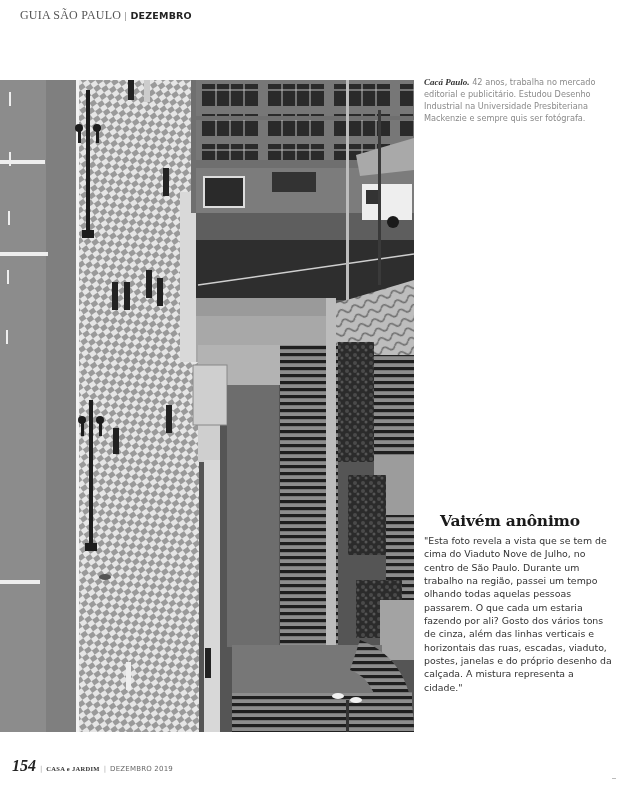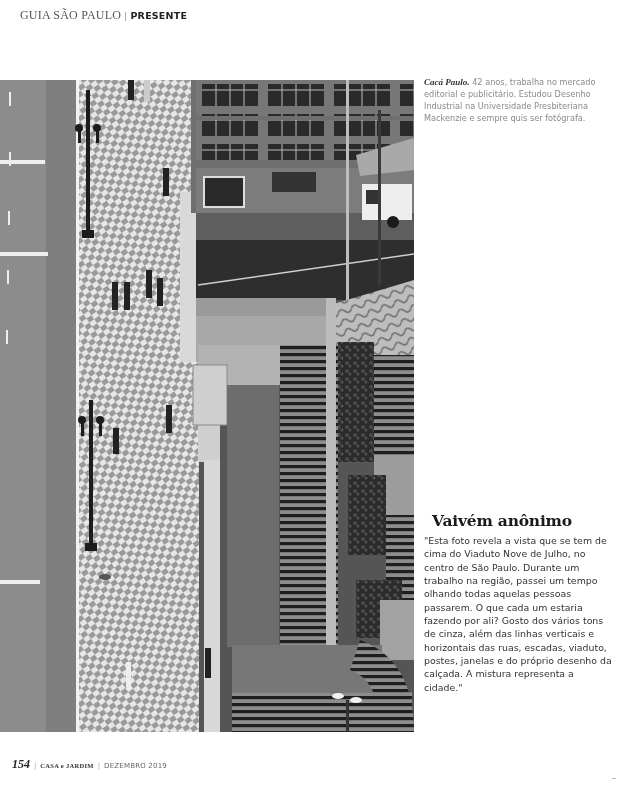--- a/index.html
+++ b/index.html
@@ -9,35 +9,35 @@
   .header .sep{color:#999;margin:0 3px;}
   .header .topic{font-family:"DejaVu Sans",sans-serif;font-weight:bold;font-size:9.5px;color:#222;}
 
   .photo{position:absolute;left:0;top:80px;width:414px;height:652px;background:#555;overflow:hidden;}
   .photo svg{display:block;}
 
   .credit{position:absolute;left:424px;top:76px;width:180px;font-size:8.2px;line-height:12px;color:#8a8a8a;}
   .credit .name{font-family:"Liberation Serif",serif;font-style:italic;font-weight:bold;color:#333;font-size:9px;}
 
   .story{position:absolute;left:424px;top:511px;width:190px;}
-  .story h2{margin:0 0 4px 8px;font-family:"DejaVu Serif",serif;font-weight:bold;font-size:15.5px;color:#1a1a1a;letter-spacing:-0.2px;}
+  .story h2{margin:0 0 4px 16px;font-family:"DejaVu Serif",serif;font-weight:bold;font-size:15.5px;color:#1a1a1a;letter-spacing:-0.2px;}
   .story p{margin:0;font-size:9.4px;line-height:13.35px;color:#333;}
 
   .footer{position:absolute;left:12px;top:757px;font-size:7px;color:#666;white-space:nowrap;display:flex;align-items:baseline;gap:4px;}
-  .footer .pg{font-family:"Liberation Serif",serif;font-style:italic;font-weight:bold;font-size:12px;color:#222;}
+  .footer .pg{font-family:"Liberation Serif",serif;font-style:italic;font-weight:bold;font-size:16px;color:#222;}
   .footer .mag{font-family:"Liberation Serif",serif;font-weight:bold;font-size:6.5px;color:#333;letter-spacing:0.3px;}
   .footer .sep{color:#aaa;}
   .footer .date{letter-spacing:0.2px;}
   .tick{position:absolute;left:612px;top:778px;width:4px;height:1px;background:#bbb;}
 </style>
 </head>
 <body>
 
 <div class="header">
-  <span class="sec">GUIA SÃO PAULO</span><span class="sep">|</span><span class="topic">PRESENTE</span>
+  <span class="sec">GUIA SÃO PAULO</span><span class="sep">|</span><span class="topic">DEZEMBRO</span>
 </div>
 
 <div class="photo">
   <svg width="414" height="652" viewBox="0 0 414 652" xmlns="http://www.w3.org/2000/svg">
     <defs>
       <pattern id="wave" width="12" height="10" patternUnits="userSpaceOnUse" patternTransform="rotate(-35)">
         <rect width="12" height="10" fill="#e6e6e6"></rect>
         <rect x="0" y="0" width="6" height="5" fill="#9a9a9a"></rect>
         <rect x="6" y="5" width="6" height="5" fill="#9a9a9a"></rect>
       </pattern>

